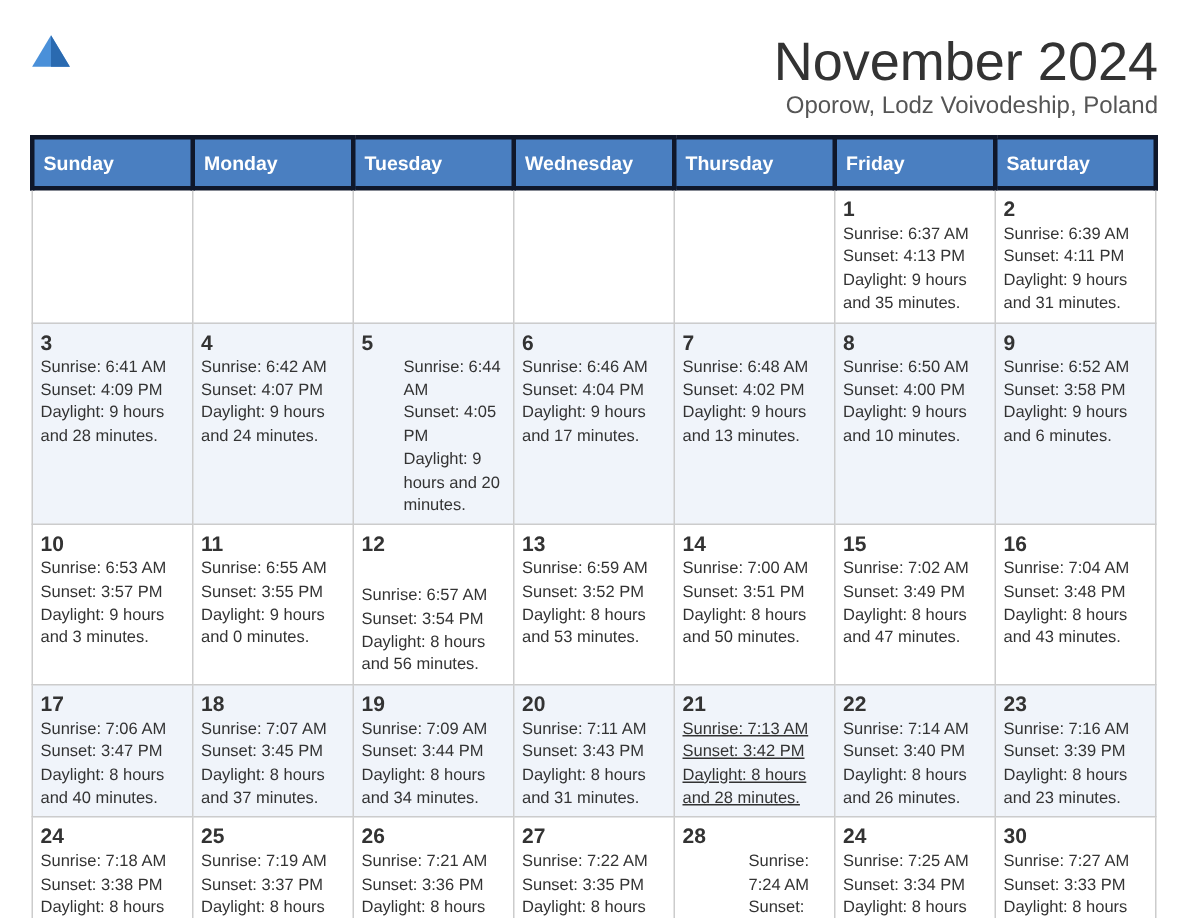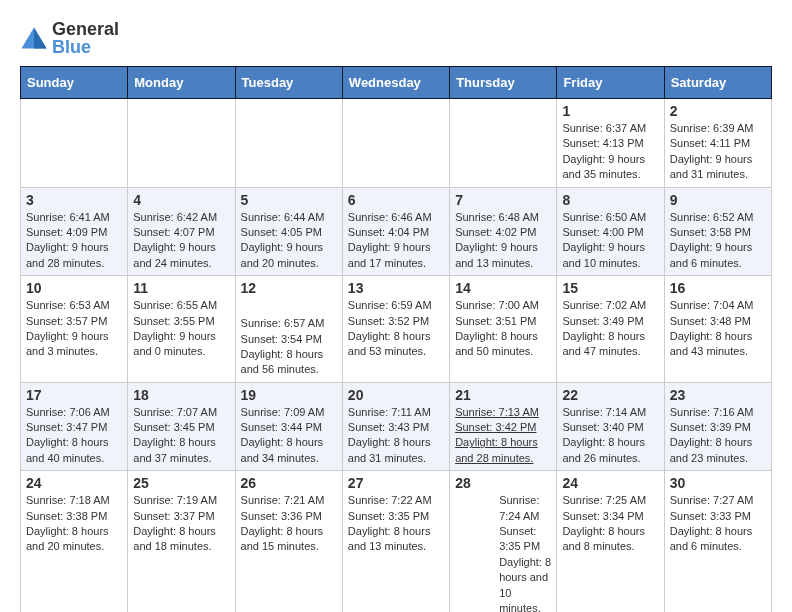--- a/index.html
+++ b/index.html
@@ -56,21 +56,21 @@
     }
     thead tr {
       background-color: #4a7fc1;
       color: #fff;
     }
     thead th {
       padding: 8px 6px;
       text-align: left;
       font-size: 13px;
       font-weight: bold;
-      border: 1px solid #0f172a;
+      border: 3px solid #0f172a;
     }
     tbody tr {
       vertical-align: top;
     }
     tbody tr:nth-child(odd) {
       background-color: #fff;
     }
     tbody tr:nth-child(even) {
       background-color: #f0f4fa;
     }
@@ -97,24 +97,24 @@
   </style>
 </head>
 <body>
 
 <div class="header-area">
   <div class="logo">
     <svg class="logo-icon" viewBox="0 0 40 40" xmlns="http://www.w3.org/2000/svg">
       <polygon points="20,5 38,35 2,35" fill="#4a90d9"></polygon>
       <polygon points="20,5 38,35 20,35" fill="#2a6ab0"></polygon>
     </svg>
-    <div>
-      <div class="logo-text-general">General</div>
-      <div class="logo-text-blue">Blue</div>
-    </div>
+  </div>
+  <div class="title-area">
+    <div class="month-title">November 2024</div>
+    <div class="location-title">Oporow, Lodz Voivodeship, Poland</div>
   </div>
 </div>
 
 <table>
   <thead>
     <tr>
     <th>Sunday</th>
         <th>Monday</th>
         <th>Tuesday</th>
         <th>Wednesday</th>
@@ -151,21 +151,21 @@
 Daylight: 9 hours and 28 minutes.</div>
         </td>
         <td>
           <span class="day-number">4</span>
           <div class="day-info" style="white-space: pre-line;">Sunrise: 6:42 AM
 Sunset: 4:07 PM
 Daylight: 9 hours and 24 minutes.</div>
         </td>
         <td>
           <span class="day-number">5</span>
-          <div class="day-info" style="white-space: pre-line;">Sunrise: 6:44 AM
+          <div class="day-info" style="white-space: pre-line; margin-left: 28px;">Sunrise: 6:44 AM
 Sunset: 4:05 PM
 Daylight: 9 hours and 20 minutes.</div>
         </td>
         <td>
           <span class="day-number">6</span>
           <div class="day-info" style="white-space: pre-line;">Sunrise: 6:46 AM
 Sunset: 4:04 PM
 Daylight: 9 hours and 17 minutes.</div>
         </td>
         <td>

